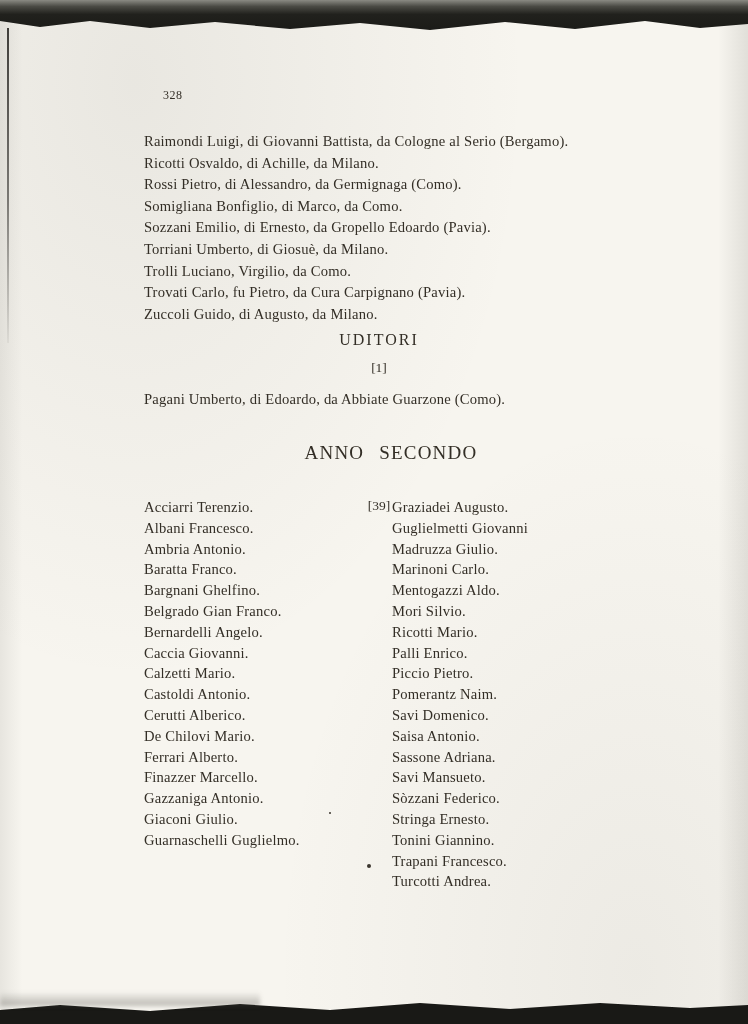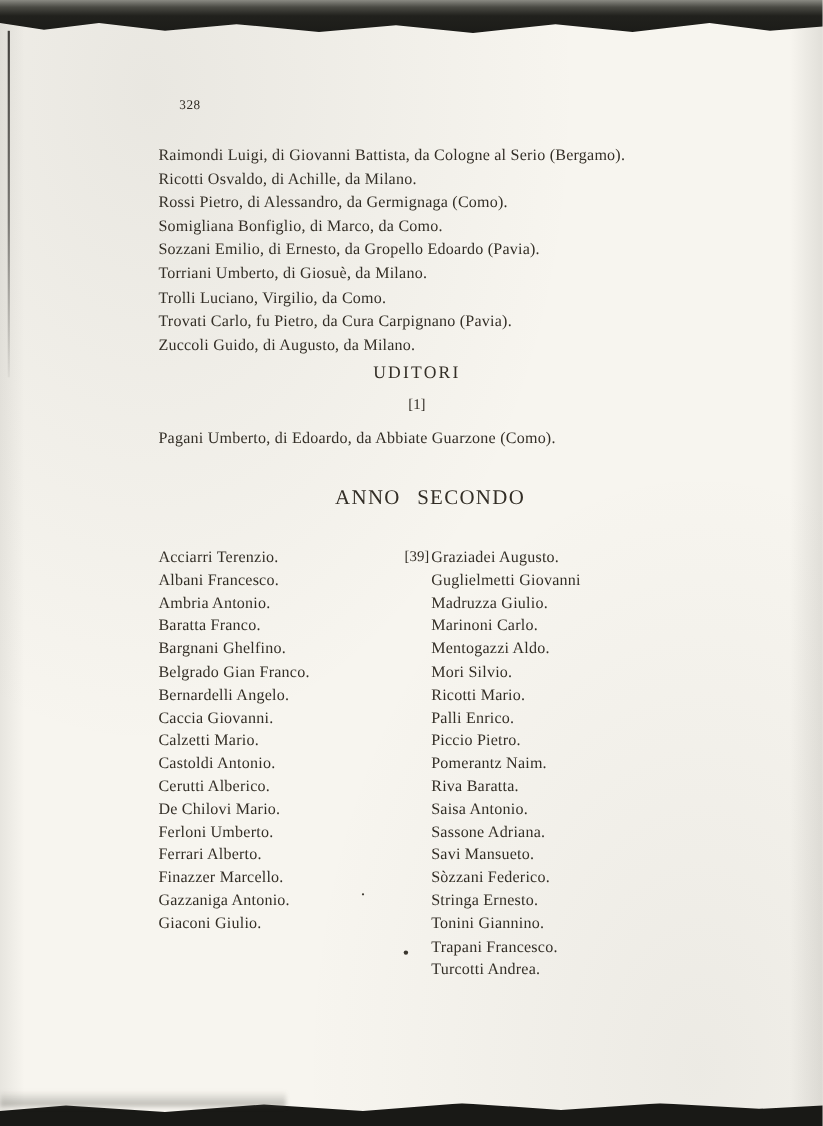--- a/index.html
+++ b/index.html
@@ -112,38 +112,38 @@
       <p>Ambria Antonio.</p>
       <p>Baratta Franco.</p>
       <p>Bargnani Ghelfino.</p>
       <p>Belgrado Gian Franco.</p>
       <p>Bernardelli Angelo.</p>
       <p>Caccia Giovanni.</p>
       <p>Calzetti Mario.</p>
       <p>Castoldi Antonio.</p>
       <p>Cerutti Alberico.</p>
       <p>De Chilovi Mario.</p>
-      <p>Ferloni Umberto.</p>
       <p>Ferrari Alberto.</p>
       <p>Finazzer Marcello.</p>
       <p>Gazzaniga Antonio.</p>
       <p>Giaconi Giulio.</p>
+      <p>Guarnaschelli Guglielmo.</p>
     </div>
     <div class="col-right">
       <p>Graziadei Augusto.</p>
       <p>Guglielmetti Giovanni</p>
       <p>Madruzza Giulio.</p>
       <p>Marinoni Carlo.</p>
       <p>Mentogazzi Aldo.</p>
       <p>Mori Silvio.</p>
       <p>Ricotti Mario.</p>
       <p>Palli Enrico.</p>
       <p>Piccio Pietro.</p>
       <p>Pomerantz Naim.</p>
-      <p>Riva Baratta.</p>
+      <p>Savi Domenico.</p>
       <p>Saisa Antonio.</p>
       <p>Sassone Adriana.</p>
       <p>Savi Mansueto.</p>
       <p>Sòzzani Federico.</p>
       <p>Stringa Ernesto.</p>
       <p>Tonini Giannino.</p>
       <p>Trapani Francesco.</p>
       <p>Turcotti Andrea.</p>
     </div>
   </div>

